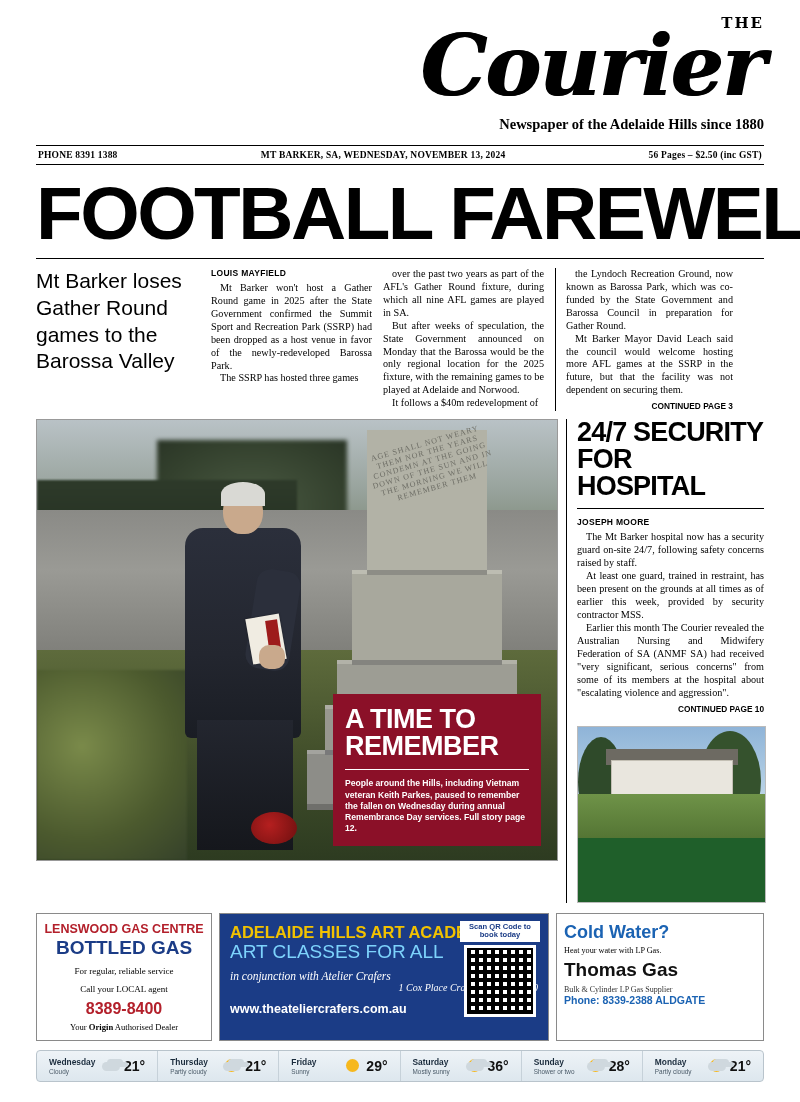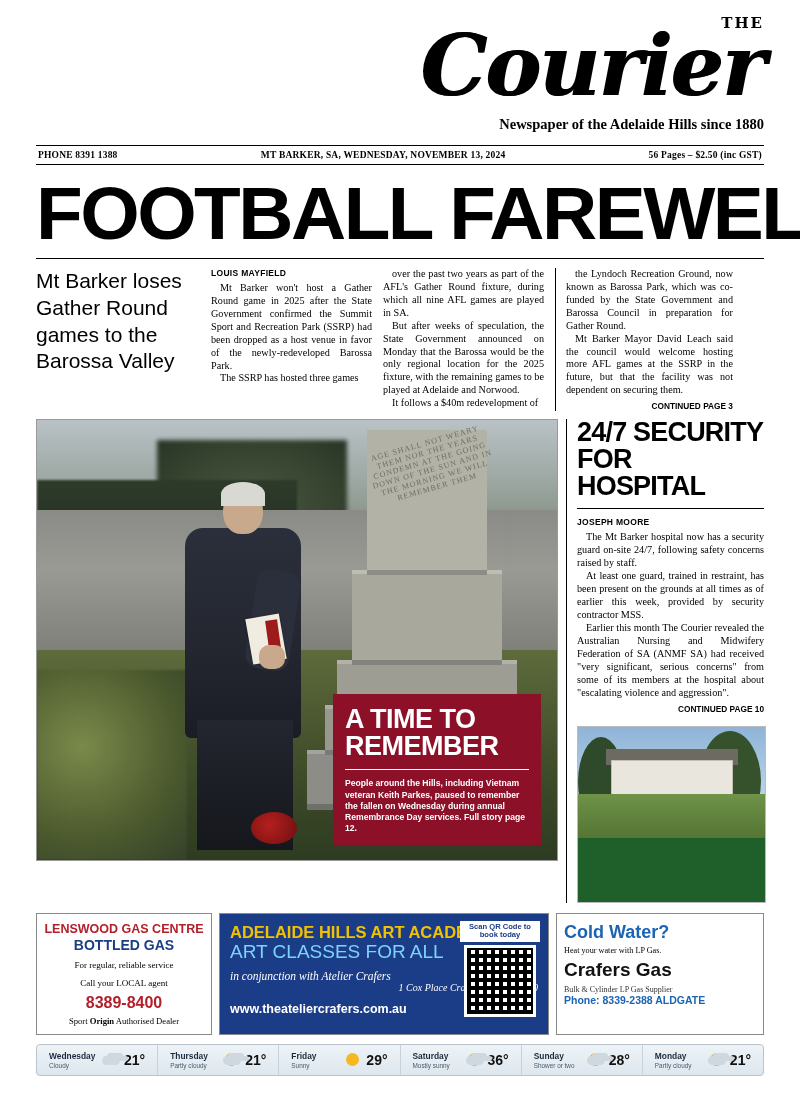--- a/index.html
+++ b/index.html
@@ -163,21 +163,21 @@
     position:absolute;left:8px;bottom:6px;right:6px;color:#fff;
     font-family:"Liberation Sans", sans-serif;font-weight:bold;font-size:19px;line-height:1.03;letter-spacing:-.5px;
   }
   .oak .pages{color:#ffd24a;font-size:15px;}
 
   
   .adsrow{display:flex;margin-top:10px;gap:7px;}
   .ad{border:1px solid #8a8a8a;box-sizing:border-box;background:#fff;}
   .ad1{width:176px;padding:8px 6px;text-align:center;}
   .ad1 .t1{font-family:"Liberation Sans", sans-serif;font-weight:bold;font-size:12.5px;color:#b3202b;}
-  .ad1 .t2{font-family:"Liberation Sans", sans-serif;font-weight:bold;font-size:14px;color:#1b3c86;margin-top:1px;}
+  .ad1 .t2{font-family:"Liberation Sans", sans-serif;font-weight:bold;font-size:19px;color:#1b3c86;margin-top:1px;}
   .ad1 .t3{font-family:"Liberation Serif", serif;font-size:9px;margin-top:6px;line-height:1.35;}
   .ad1 .t4{font-family:"Liberation Sans", sans-serif;font-weight:bold;font-size:16px;color:#b3202b;margin-top:5px;}
   .ad1 .t5{font-family:"Liberation Serif", serif;font-size:8.6px;margin-top:4px;}
   .ad1 .t5 b{font-weight:bold;}
   .ad2{width:330px;background:#1b3c86;color:#fff;position:relative;padding:9px 10px;}
   .ad2 .h1{font-family:"Liberation Sans", sans-serif;font-weight:bold;font-size:16.5px;color:#f2c200;line-height:1.12;}
   .ad2 .h2{font-family:"Liberation Sans", sans-serif;font-weight:normal;font-size:19px;color:#7dd3fc;line-height:1.12;}
   .ad2 .i1{font-family:"Liberation Serif", serif;font-style:italic;font-size:11.5px;margin-top:8px;}
   .ad2 .i2{font-family:"Liberation Serif", serif;font-style:italic;font-size:10px;text-align:right;}
   .ad2 .u1{font-family:"Liberation Sans", sans-serif;font-weight:bold;font-size:12.5px;margin-top:9px;}
@@ -318,40 +318,40 @@
   </div>
 
   <div class="adsrow">
     <div class="ad ad1">
       <div class="t1">LENSWOOD GAS CENTRE</div>
       <div class="t2">BOTTLED GAS</div>
       <div class="t3">For regular, reliable service</div>
       <div class="t3">Call your LOCAL agent</div>
       <div class="t4">8389-8400</div>
       <div class="t5">
-        <span>Sport </span><b>Origin</b><span> Authorised Dealer</span>
+        <span>Your </span><b>Origin</b><span> Authorised Dealer</span>
       </div>
     </div>
 
     <div class="ad ad2">
       <div class="h1">ADELAIDE HILLS ART ACADEMY</div>
       <div class="h2">ART CLASSES FOR ALL</div>
       <div class="i1">in conjunction with Atelier Crafers</div>
       <div class="i2">1 Cox Place Crafers  ph 8339 6590</div>
       <div class="u1">www.theateliercrafers.com.au</div>
       <div class="qr">
         <div class="cap">Scan QR Code to book today</div>
         <div class="qrimg"></div>
       </div>
     </div>
 
     <div class="ad ad3">
       <div class="c1">Cold Water?</div>
       <div class="c2">Heat your water with LP Gas.</div>
-      <div class="c3">Crafers Gas</div>
+      <div class="c3">Thomas Gas</div>
       <div class="c4">Bulk &amp; Cylinder LP Gas Supplier</div>
       <div class="c5">Phone: 8339-2388 ALDGATE</div>
     </div>
   </div>
 
   <div class="weather">
     <div class="wcell">
       <div class="wtxt">
         <div class="wday">Wednesday</div>
         <div class="wdesc">Cloudy</div>

